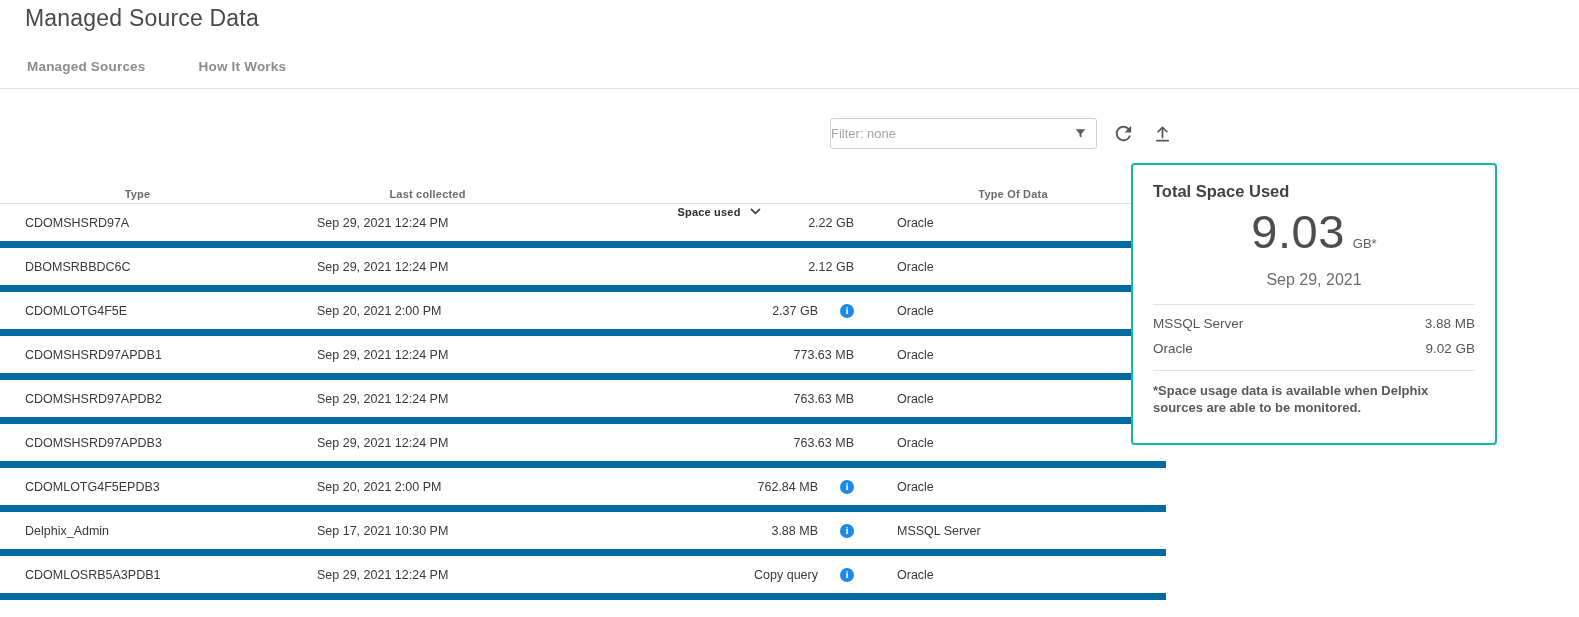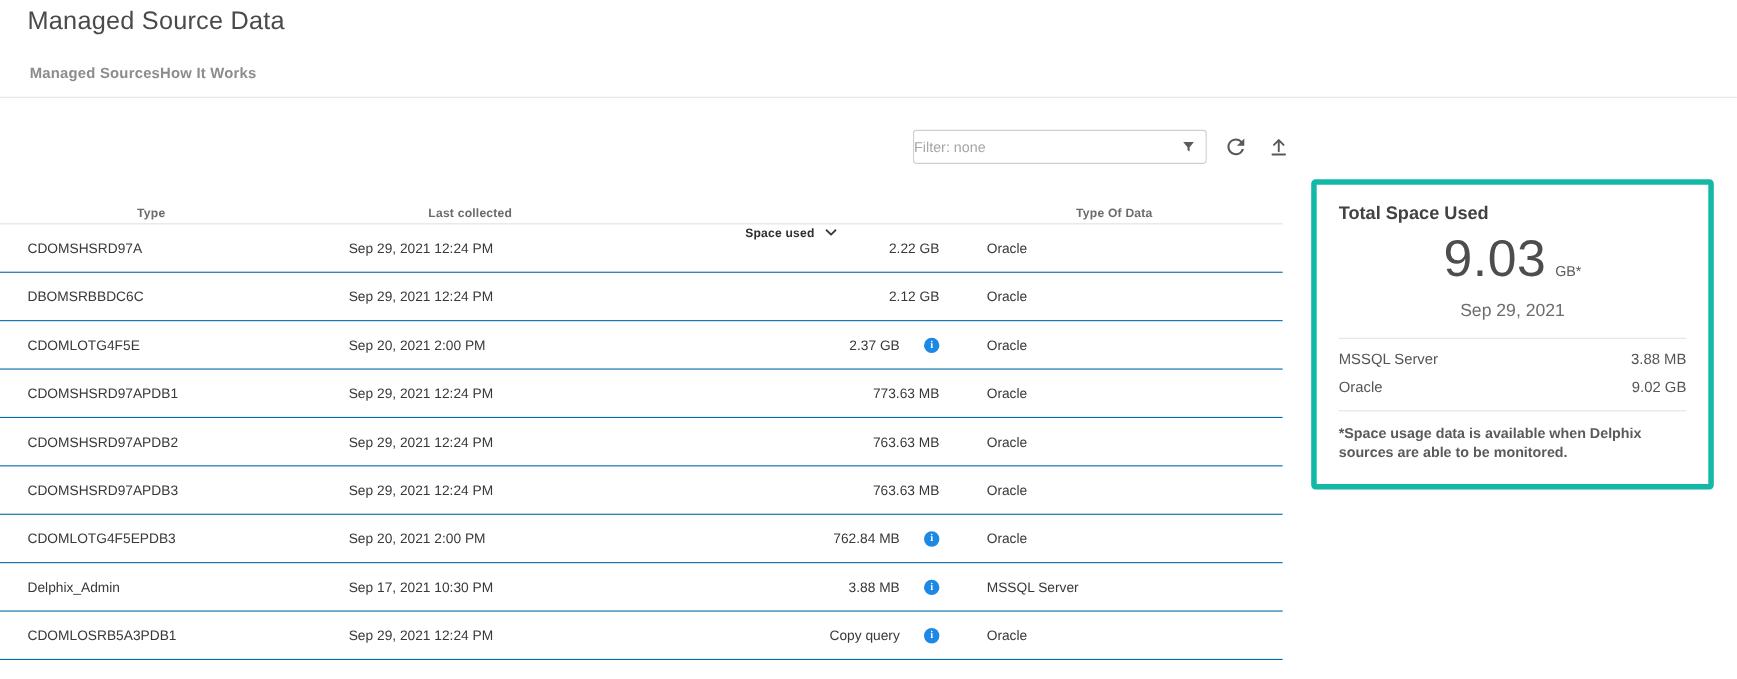--- a/index.html
+++ b/index.html
@@ -8,21 +8,21 @@
     width:1579px; height:617px; position:relative; overflow:hidden;
     font-family:"Liberation Sans", sans-serif;
     -webkit-font-smoothing:antialiased;
   }
   .page-title {
     position:absolute; left:25px; top:5px;
     font-size:23px; font-weight:400; color:#4a4a4a; letter-spacing:.2px;
   }
   .tabs {
     position:absolute; left:27px; top:59px;
-    display:flex; 
+    display:flex; gap:53px;
   }
   .tab {
     font-size:13.5px; font-weight:700; color:#8c8c8c; letter-spacing:.2px;
     cursor:pointer; padding-bottom:10px;
   }
   .tabs-divider {
     position:absolute; left:0; top:88px; width:1579px; height:1px; background:#e5e5e5;
   }
   
   .toolbar {
@@ -59,38 +59,38 @@
   }
   .thead {
     height:36px; border-bottom:1px solid #e2e2e2;
   }
   .hcell {
     display:flex; align-items:center; justify-content:center;
     font-size:11px; font-weight:700; color:#6b6b6b; letter-spacing:.2px;
     cursor:pointer;
   }
   .hcell.sorted { color:#2f2f2f; gap:7px;margin-top:36px; }
-  .trow { height:44px; border-bottom:1px solid #0369a1; }
+  .trow { height:44px; border-bottom:7px solid #0369a1; }
   .cell { font-size:12.5px; color:#393939; }
   .c-name-cell  { padding-left:25px; }
   .c-date-cell  { padding-left:42px; }
   .c-space-cell { display:flex; align-items:center; justify-content:flex-end; gap:22px; padding-right:6px; }
   .c-type-cell  { padding-left:37px; }
   .space-action { cursor:pointer; }
   .info-icon {
     width:14px; height:14px; border-radius:50%;
     background:#1E88E5; color:#fff;
     display:inline-flex; align-items:center; justify-content:center;
     font-size:9.5px; font-weight:700; font-family:"Liberation Serif", serif;
     cursor:pointer; flex:0 0 auto;
   }
   
   .card {
-    position:absolute; left:1192px; top:163px; width:366px; height:282px;
-    border:5px solid #14b8a6; border-radius:4px; background:#fff;
+    position:absolute; left:1131px; top:163px; width:366px; height:282px;
+    border:2px solid #14b8a6; border-radius:4px; background:#fff;
     padding:17px 20px; box-shadow:0 1px 2px rgba(0,0,0,.03);
   }
   .card-title { font-size:16.5px; font-weight:700; color:#424242; }
   .hero { display:flex; justify-content:center; align-items:baseline; gap:8px; margin-top:3px; }
   .hero-value { font-size:47px; color:#4d4d4d; letter-spacing:.5px; }
   .hero-unit  { font-size:13px; color:#5d5d5d; }
   .hero-date  { text-align:center; font-size:16px; color:#6d6d6d; margin-top:12px; }
   .card-divider { height:1px; background:#e3e3e3; margin-top:15px; }
   .breakdown { margin-top:6px; }
   .breakdown-row {

